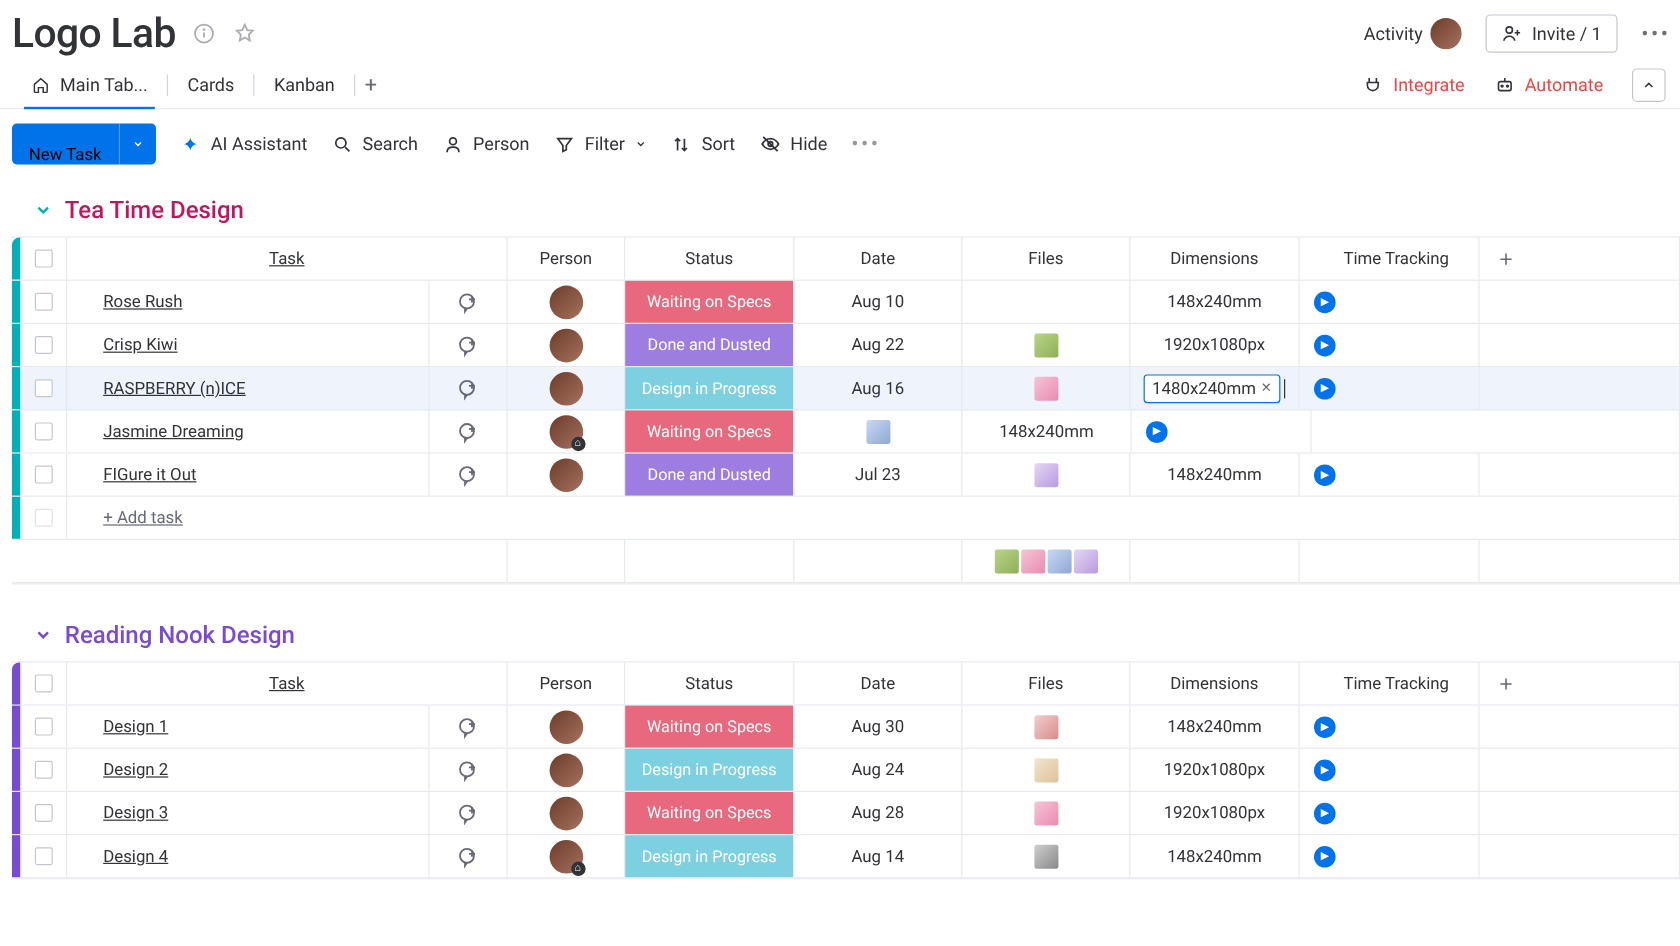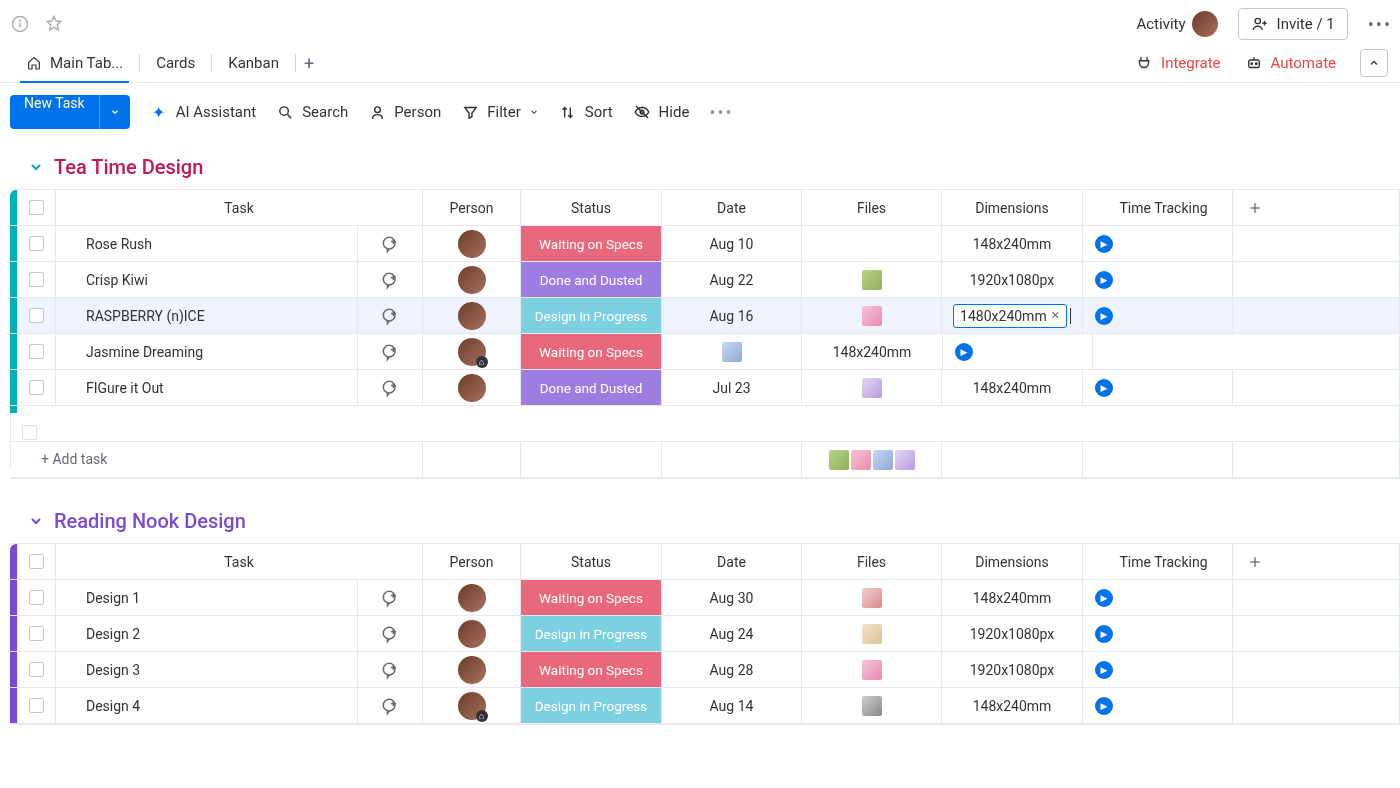--- a/index.html
+++ b/index.html
@@ -27,50 +27,50 @@
   .view-tab { display:flex; align-items:center; gap:8px; padding:10px 14px; font-size:15px; color:#323338; cursor:pointer; position:relative; }
   .view-tab.active::after { content:""; position:absolute; left:8px; right:8px; bottom:-1px; height:2px; background:#0073ea; }
   .view-sep { width:1px; height:18px; background:#d0d4e4; margin:0 2px; }
   .add-view { width:22px; height:22px; display:flex; align-items:center; justify-content:center; font-size:18px; color:#676879; }
   .views-right { display:flex; gap:24px; align-items:center; }
   .view-act { display:flex; align-items:center; gap:8px; font-size:15px; color:#ef4444; }
   .collapse-btn { width:28px; height:28px; border:1px solid #c5c7d0; border-radius:4px; display:flex; align-items:center; justify-content:center; }
 
   
   .toolbar { display:flex; align-items:center; gap:20px; padding:12px 10px 8px; }
-  .newtask { display:flex; align-items:flex-start; background:#0073ea; color:#fef9c3; border-radius:4px; overflow:hidden; height:34px; }
+  .newtask { display:flex; align-items:flex-end; background:#0073ea; color:#000000; border-radius:4px; overflow:hidden; height:34px; }
   .newtask .lbl { padding: 0 14px; font-size:14px; }
   .newtask .caret { padding:0 10px; border-left:1px solid rgba(255,255,255,.3); height:100%; display:flex; align-items:center; }
   .tbtn { display:flex; align-items:center; gap:8px; font-size:15px; color:#323338; }
   .tbtn .ic { width:18px; height:18px; display:inline-flex; align-items:center; justify-content:center; }
   .ai-ic { color:#0073ea; font-size:16px; }
 
   
   .group-wrap { padding: 18px 0 0 10px; }
   .group-head { display:flex; align-items:center; gap:10px; font-size:20px; font-weight:500; margin-bottom:10px; padding-left:18px; }
   .group-head .chev { transform: rotate(0deg); }
   .group-head.teal { color:#be185d; }
   .group-head.teal .chev { color:#00b0b9; }
   .group-head.purple { color:#784bd1; }
   .group-head.purple .chev { color:#784bd1; }
 
   .tbl { border:1px solid #e6e9ef; border-left:none; }
   .row { display:flex; align-items:stretch; border-bottom:1px solid #e6e9ef; height:36px; }
   .row.header { height:36px; }
-  .row.addtask { color:#676879;flex-direction:column; }
+  .row.addtask { color:#676879; }
   .row.summary { height:36px; background:#fff; }
   .row.active { background:#eef3fc; }
 
   .bar { width:7px; flex:0 0 7px; }
   .bar.teal { background:#00b0b9; border-top-left-radius:6px; }
   .bar.purple { background:#784bd1; border-top-left-radius:6px; }
 
   .cell { border-left:1px solid #e6e9ef; display:flex; align-items:center; justify-content:center; font-size:14px; color:#323338; position:relative; }
   .cell.chk { width:38px; flex:0 0 38px; justify-content:center; }
-  .cell.task { width:302px; flex:0 0 302px; justify-content:flex-start; padding-left:30px; }
+  .cell.task { width:302px; flex:0 0 302px; justify-content:flex-start; padding-left:30px;text-decoration:underline; }
   .cell.conv { width:65px; flex:0 0 65px; }
   .cell.person { width:98px; flex:0 0 98px; }
   .cell.status { width:141px; flex:0 0 141px; padding:0; }
   .cell.date { width:140px; flex:0 0 140px; }
   .cell.files { width:140px; flex:0 0 140px; }
   .cell.dim { width:141px; flex:0 0 141px; }
   .cell.time { width:150px; flex:0 0 150px; justify-content:flex-start; padding-left:12px; }
   .cell.plus { flex:1; justify-content:flex-start; padding-left:14px; color:#676879; }
 
   .row.header .cell { font-size:14px; color:#323338; font-weight:400; }
@@ -102,20 +102,21 @@
   .row.summary .cell { border-left:1px solid #e6e9ef; }
   .row.summary .blank-left { width:412px; flex:0 0 412px; border-left:none; }
 
   svg { display:block; }
 </style>
 </head>
 <body>
 
 <div class="hdr">
   <div class="hdr-left">
+    <div class="board-title">Logo Lab</div>
     <span class="hdr-icon">
       <svg width="20" height="20" viewBox="0 0 24 24" fill="none" stroke="#676879" stroke-width="1.8">
           <circle cx="12" cy="12" r="9"></circle>
           <line x1="12" y1="11" x2="12" y2="16"></line>
           <circle cx="12" cy="8" r="0.5" fill="#676879"></circle>
         </svg>
     </span>
     <span class="hdr-icon">
       <svg width="20" height="20" viewBox="0 0 24 24" fill="none" stroke="#676879" stroke-width="1.8">
           <path d="M12 3l2.5 5.5L20 9l-4 4 1 6-5-3-5 3 1-6-4-4 5.5-.5L12 3z"></path>

